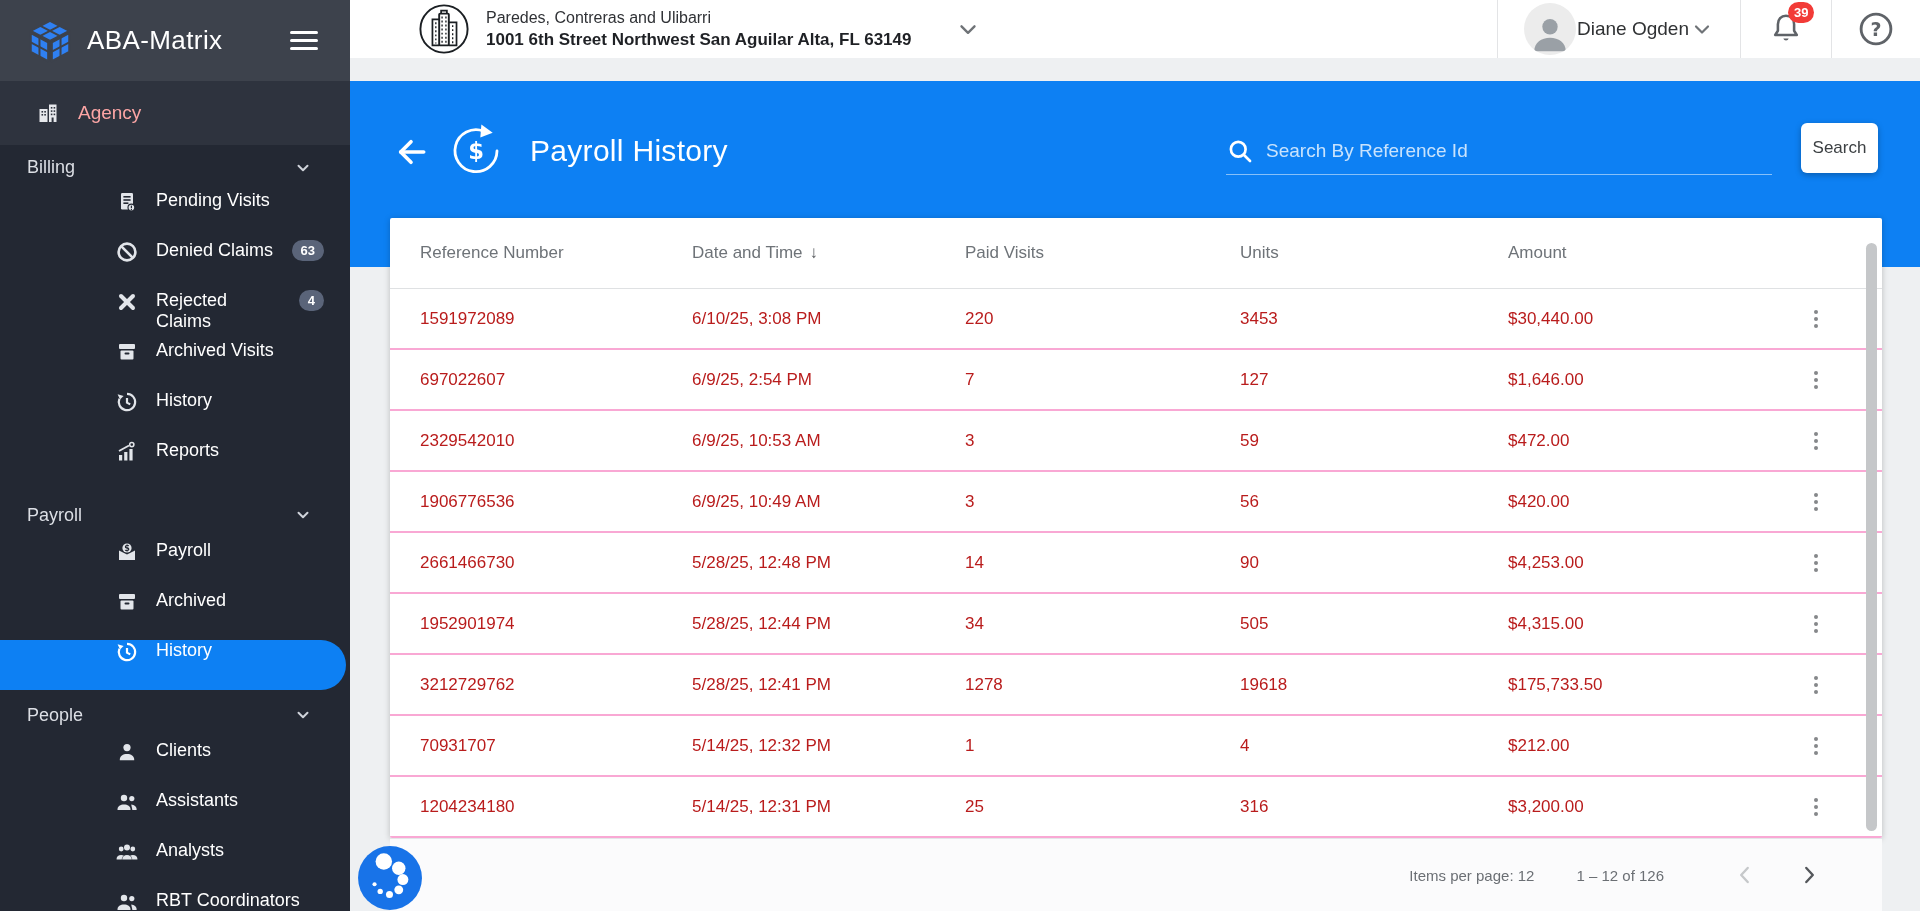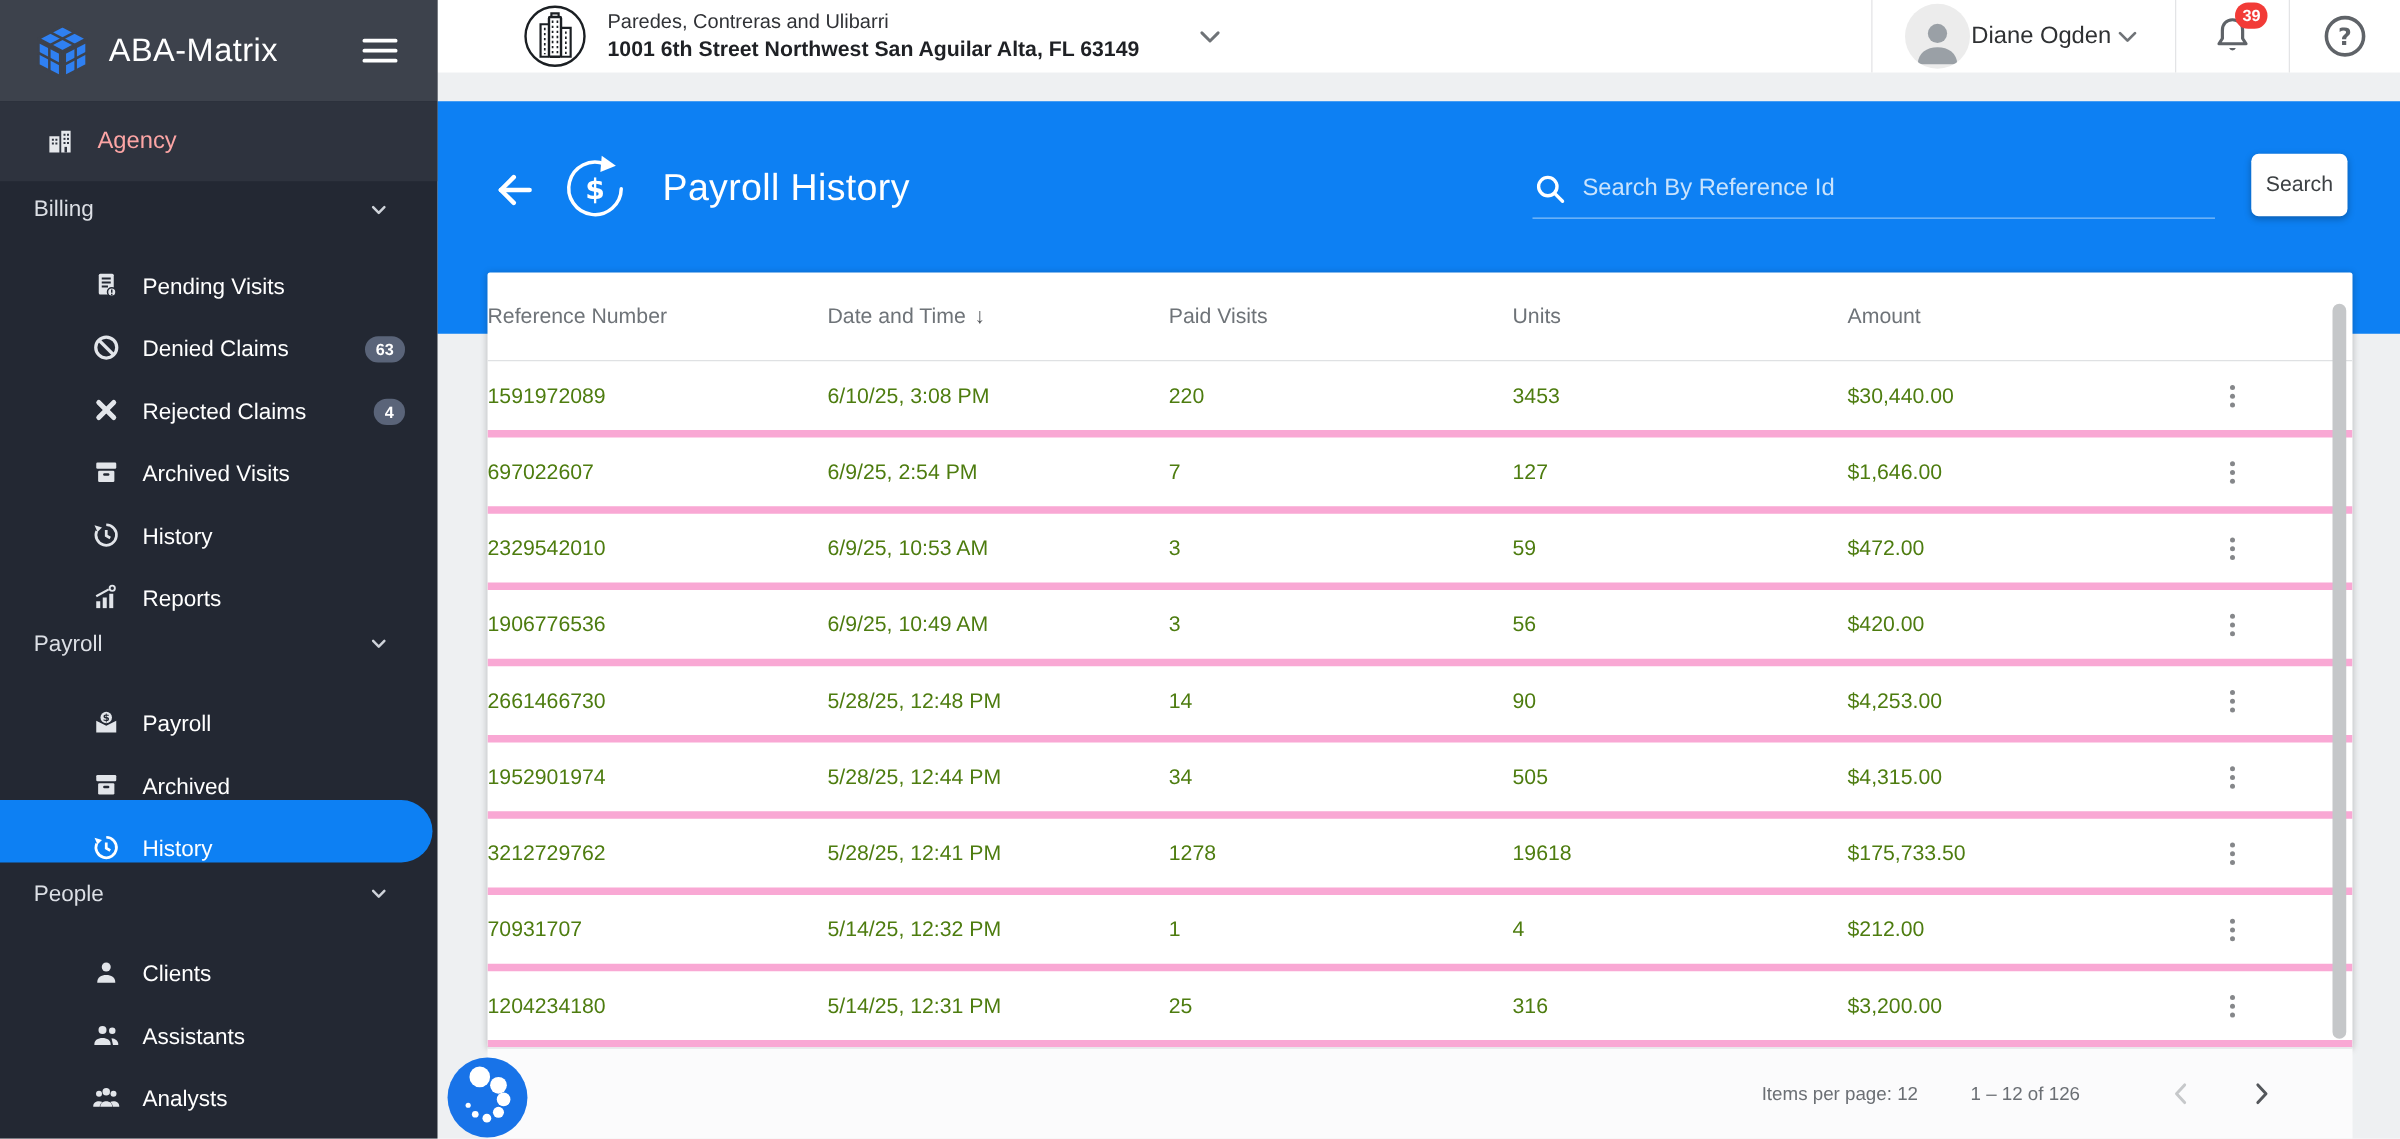--- a/index.html
+++ b/index.html
@@ -15,21 +15,21 @@
   .sidebar { position:absolute; left:0; top:0; bottom:0; width:350px; background:#232833; z-index:40; overflow:hidden; }
   .logo-bar { height:81px; background:#3d424c; display:flex; align-items:center; padding:0 32px 0 28px; gap:15px; }
   .brand { color:#fff; font-size:26px; letter-spacing:.4px; flex:1; white-space:nowrap; }
   .hamburger { width:28px; cursor:pointer; }
   .hamburger span { display:block; height:3px; background:#fff; border-radius:2px; margin:5px 0; }
   .agency-row { height:64px; background:#2e333e; display:flex; align-items:center; gap:18px; padding-left:36px; color:#fca5a5; font-size:19px; cursor:pointer; }
   .agency-row .nicon { color:#e6e8ec; }
   .section-header { height:50px; display:flex; align-items:center; padding:0 38px 0 27px; font-size:18px; color:#dcdfe5; cursor:pointer; }
   .sh-billing { height:45px; }
   .section-header .chev { margin-left:auto; color:#cfd3da; }
-  .nav-item { height:50px; display:flex; align-items:flex-end; gap:17px; padding-left:73px; font-size:18px; color:#fff; cursor:pointer; }
+  .nav-item { height:50px; display:flex; align-items:flex-start; gap:17px; padding-left:115px; font-size:18px; color:#fff; cursor:pointer; }
   .nav-item .nicon { width:24px; height:24px; color:#e2e5ea; flex:none; }
   .nav-item.active { background:#0d80f3; border-radius:0 27px 27px 0; width:346px; }
   .badge { margin-left:auto; margin-right:26px; background:#5a6479; color:#fff; font-size:13px; font-weight:bold; padding:4px 9px; border-radius:12px; line-height:1; }
 
   
   .topbar { position:absolute; left:350px; top:0; right:0; height:58px; background:#fff; display:flex; align-items:center; z-index:30;padding-left:48px; }
   .company { display:flex; align-items:center; gap:16px; padding-left:20px; cursor:pointer; }
   .company-text .line1 { font-size:16px; color:#303236; }
   .company-text .line2 { font-size:17px; font-weight:bold; color:#1f2125; margin-top:3px; }
   .company-chev { margin-left:28px; color:#6f7377; }
@@ -49,25 +49,25 @@
   .back-btn { position:absolute; left:42px; top:52px; width:38px; height:38px; cursor:pointer; }
   .dollar-icon { position:absolute; left:98px; top:42px; width:56px; height:56px; }
   .page-title { position:absolute; left:180px; top:53px; font-size:30px; color:#fff; font-weight:500; letter-spacing:.3px; }
   .search-box { position:absolute; left:876px; top:46px; width:546px; height:48px; display:flex; align-items:center; gap:12px; border-bottom:1px solid rgba(255,255,255,.5); }
   .search-input { flex:1; background:transparent; border:none; outline:none; color:#fff; font-size:19px; font-family:"Liberation Sans",sans-serif; }
   .search-input::placeholder { color:rgba(255,255,255,.78); }
   .search-btn { position:absolute; right:42px; top:42px; width:77px; height:50px; background:#fff; border:none; border-radius:6px; font-size:17px; color:#3c4043; font-family:"Liberation Sans",sans-serif; box-shadow:0 2px 6px rgba(0,0,0,.28); cursor:pointer; }
 
   
   .card { position:absolute; left:390px; top:218px; width:1492px; height:620px; background:#fff; box-shadow:0 1px 6px rgba(0,0,0,.22); z-index:20; overflow:hidden; border-radius:2px; }
-  .thead, .trow { display:grid; grid-template-columns:272px 273px 275px 268px 297px 40px; align-items:center; }
+  .thead, .trow { display:grid; grid-template-columns:272px 273px 275px 268px 297px 40px; align-items:center; padding-left:30px; }
   .thead { height:71px; color:#6e7378; font-size:17px; border-bottom:1px solid #dfe1e3; }
   .th { display:flex; align-items:center; gap:7px; cursor:pointer; }
   .sort-arrow { color:#55585c; font-size:17px; }
-  .trow { height:61px; border-bottom:6px solid #f9a8d4; font-size:17px; color:#4d7c0f; }
+  .trow { height:61px; border-bottom:2px solid #f9a8d4; font-size:17px; color:#b91c1c; }
   .kebab { display:flex; flex-direction:column; gap:3px; width:22px; align-items:center; cursor:pointer; padding:4px 0; }
   .kebab i { width:4px; height:4px; border-radius:50%; background:#85878a; }
   .scroll-thumb { position:absolute; right:5px; top:25px; width:11px; height:588px; border-radius:6px; background:#c5c7c9; cursor:pointer; }
 
   
   .paginator { position:absolute; left:390px; top:838px; width:1492px; height:73px; background:#fbfbfc; border-top:1px solid #e4e6e8; display:flex; align-items:center; justify-content:flex-end; color:#6b6f74; font-size:15px; padding-right:56px; z-index:20; }
   .per-page { margin-right:42px; }
   .range { margin-right:64px; }
   .pg-btn { background:none; border:none; cursor:pointer; padding:4px; }
   .pg-prev { margin-right:30px; color:#c6c8ca; }

